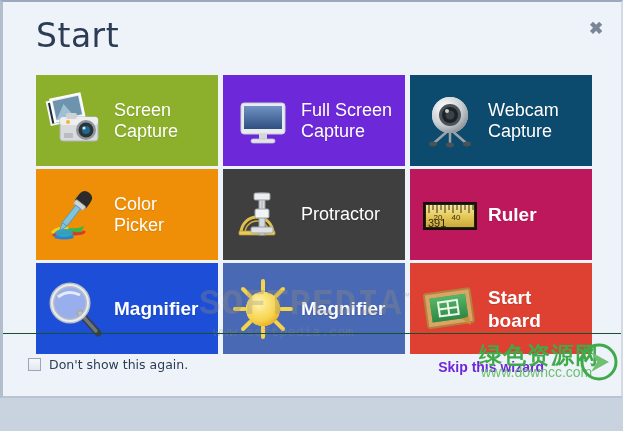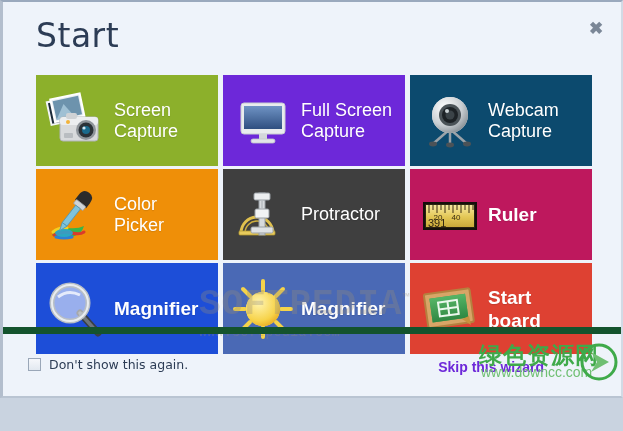--- a/index.html
+++ b/index.html
@@ -92,21 +92,21 @@
     text-shadow: 0 1px 1px rgba(0,0,0,0.12);
   }
   .tile-label.big { font-size: 19px; line-height: 23px; font-weight: bold; }
   
   #footer {
     position: absolute;
     left: 0;
     bottom: 0;
     width: 100%;
     height: 62px;
-    border-top: 7px solid #14532d;
+    border-top: 1px solid #14532d;
   }
   #dont-show-row {
     position: absolute;
     left: 25px;
     top: 23px;
     display: flex;
     align-items: center;
   }
   #dont-show-checkbox {
     width: 13px;
@@ -152,20 +152,21 @@
     line-height: 36px;
   }
   #softpedia-watermark .sp-tm {
     font-size: 11px;
     vertical-align: super;
   }
   #softpedia-watermark .sp-url {
     font-size: 13px;
     letter-spacing: 0.5px;
     margin-top: 2px;
+    margin-left: 14px;
   }
   #downcc-watermark {
     right: 2px;
     bottom: 10px;
     width: 140px;
     height: 46px;
   }
   #downcc-watermark .cn-text {
     position: absolute;
     left: 0;

